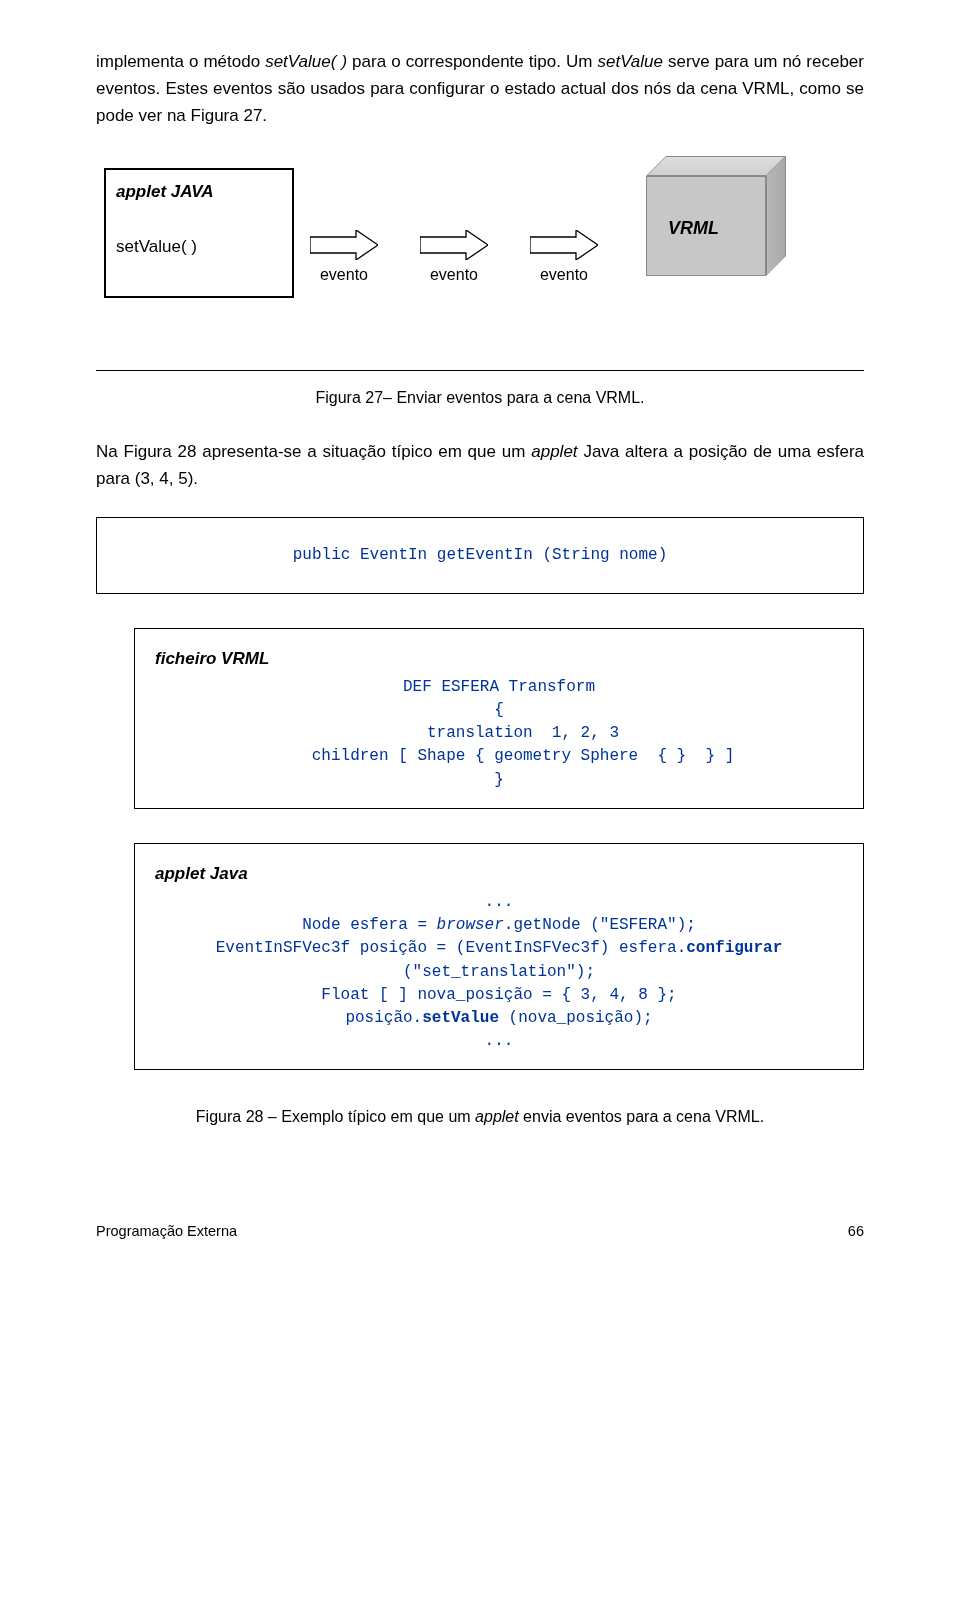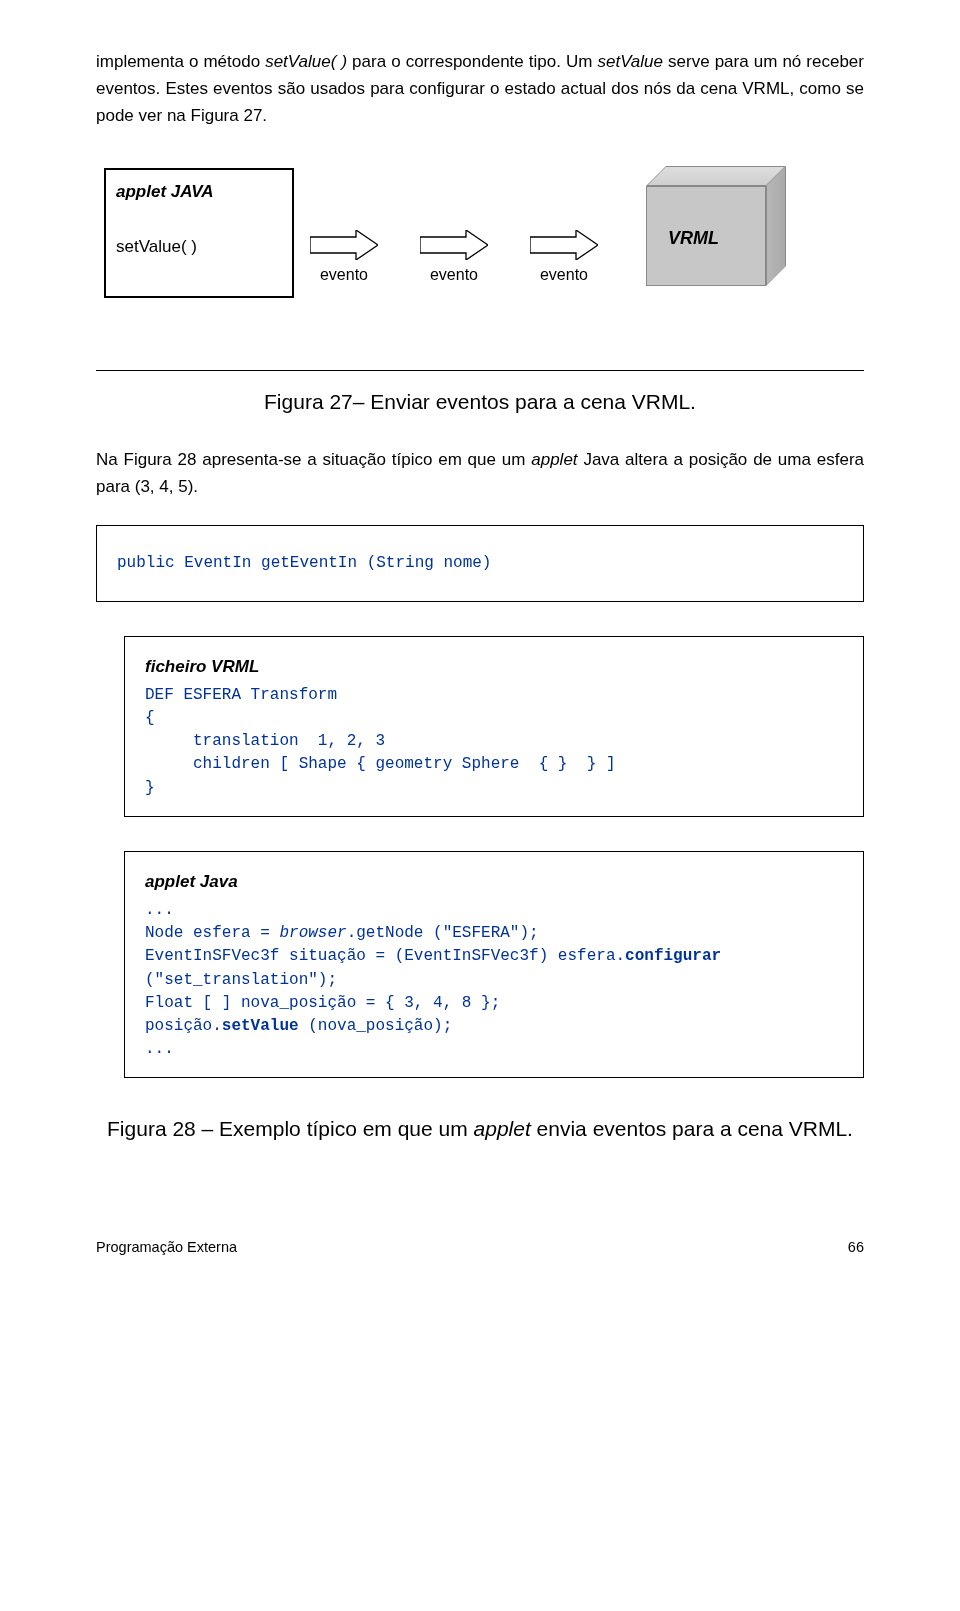--- a/index.html
+++ b/index.html
@@ -39,21 +39,21 @@
     width: 68px; height: 44px;
   }
   .arrowWrap.a1 { left: 214px; }
   .arrowWrap.a2 { left: 324px; }
   .arrowWrap.a3 { left: 434px; }
   .arrowWrap svg { width: 68px; height: 30px; display: block; }
   .arrowLabel { font-size: 16px; text-align: center; margin-top: 2px; }
 
   .cube {
     position: absolute;
-    left: 550px; top: 12px;
+    left: 550px; top: 2px;
     width: 160px; height: 130px;
   }
   .cubeFront {
     position: absolute;
     left: 0; top: 20px;
     width: 120px; height: 100px;
     background: #c7c7c7;
     border: 1px solid #888;
   }
   .cubeTop {
@@ -75,32 +75,32 @@
     border: 1px solid #888;
   }
   .cubeLabel {
     position: absolute;
     left: 22px; top: 58px;
     font-style: italic; font-weight: bold;
     font-size: 18px;
   }
 
   .hr27 { border: 0; border-top: 1.5px solid #000; margin: 0 0 14px 0; }
-  .caption { text-align: center; font-size: 21px; margin: 6px 0 28px 0; }
+  .caption { text-align: center; font-size: 16px; margin: 6px 0 28px 0; }
 
   
   .codeOuter { margin: 20px 0 8px 0; }
   .codeBox {
     border: 1.5px solid #000;
     padding: 16px 20px;
     margin: 0 0 34px 0;
   }
-  .codeBox.inner { margin-left: 28px; margin-right: 0; }
+  .codeBox.inner { margin-left: 38px; margin-right: 0; }
   .mono { font-family: "Courier New", Courier, monospace; font-size: 16px; line-height: 1.45; white-space: pre; }
-  .blue { color: #003399; }
+  .blue { color: #003399; text-align: center; }
   .boxTitle { font-style: italic; font-weight: bold; margin-bottom: 4px; font-family: Arial, sans-serif; }
 
   
   .footer {
     margin-top: 90px;
     display: flex;
     justify-content: space-between;
     font-size: 14.5px;
   }
 </style>
@@ -163,21 +163,21 @@
 {
      translation  1, 2, 3
      children [ Shape { geometry Sphere  { }  } ]
 }</div>
   </div>
 
   <div class="codeBox inner">
     <div class="boxTitle">applet Java</div>
     <div class="mono blue"><span>...</span>
 <span><span>Node esfera = </span><span style="font-style:italic">browser</span><span>.getNode ("ESFERA");</span></span>
-<span><span>EventInSFVec3f situação = (EventInSFVec3f) esfera.</span><span class="bold">configurar</span></span>
+<span><span>EventInSFVec3f posição = (EventInSFVec3f) esfera.</span><span class="bold">configurar</span></span>
 <span>("set_translation");</span>
 <span>Float [ ] nova_posição = { 3, 4, 8 };</span>
 <span><span>posição.</span><span class="bold">setValue</span><span> (nova_posição);</span></span>
 <span>...</span></div>
   </div>
 
 </div>
 
 <div class="caption">
   <span>Figura 28 – Exemplo típico em que um </span><span class="italic">applet</span><span> envia eventos para a cena VRML.</span>

